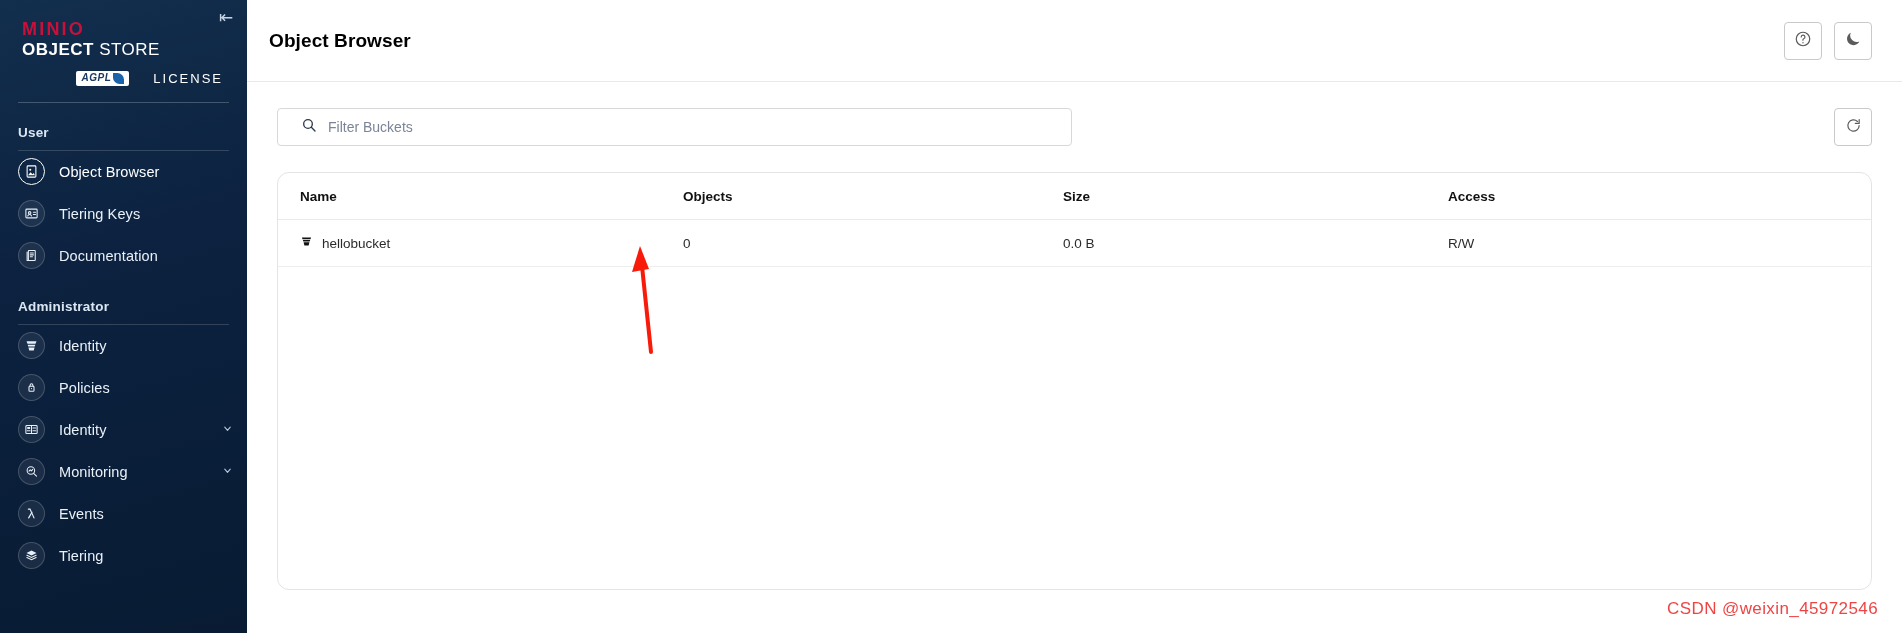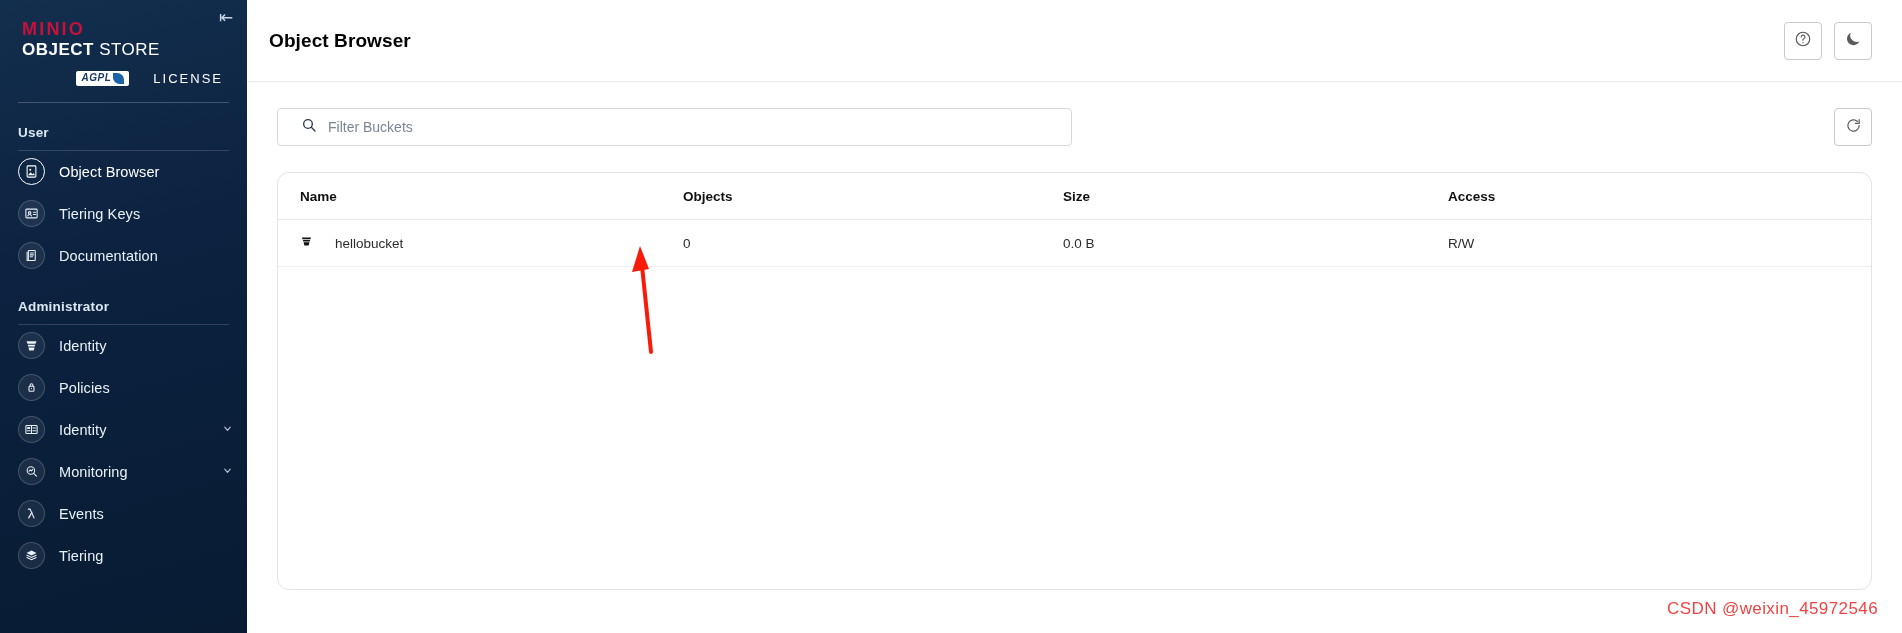--- a/index.html
+++ b/index.html
@@ -151,21 +151,21 @@
     padding: 16px 0 15px 0; border-bottom: 1px solid #e9e9e9;
   }
   tbody td {
     font-size: 13.5px; color: #2b2b2b; padding: 15px 0 15px 0;
     border-bottom: 1px solid #eeeeee; vertical-align: middle;
   }
   .col-name   { width: 405px; padding-left: 22px !important; }
   .col-obj    { width: 380px; }
   .col-size   { width: 385px; }
   .col-access { width: auto; }
-  .bucket-cell { display: flex; align-items: center; gap: 22px; }
+  .bucket-cell { display: flex; align-items: center; gap: 9px; }
   .bucket-icon { flex: 0 0 13px; display: block; color: #111; }
 
   
   .annotation-arrow {
     position: absolute; left: 371px; top: 240px;
     width: 60px; height: 115px; pointer-events: none;
   }
   
   .watermark {
     position: absolute; right: 24px; bottom: 14px;

